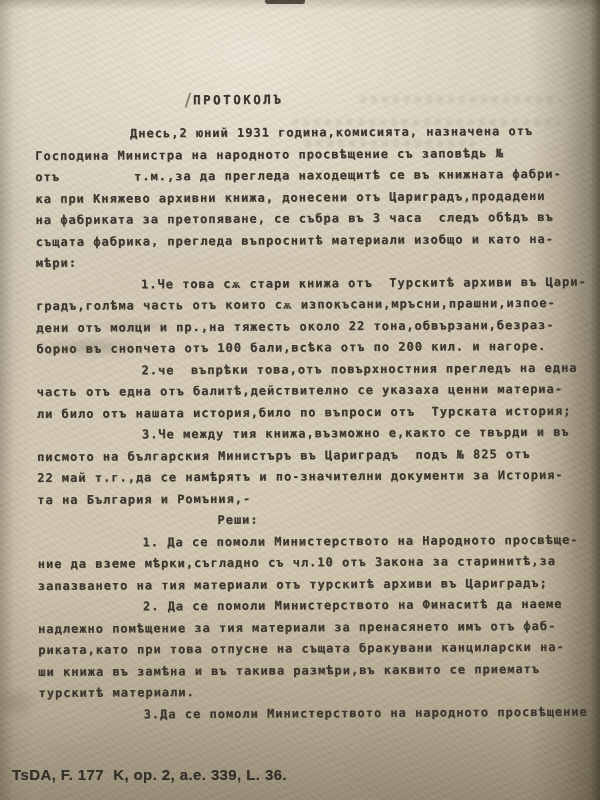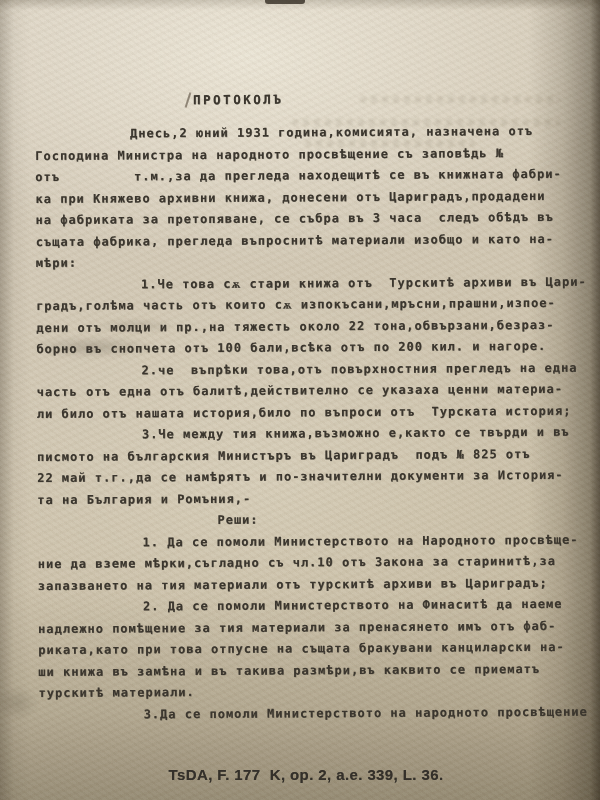--- a/index.html
+++ b/index.html
@@ -40,21 +40,21 @@
     position:absolute;left:193px;top:92px;
     font-family:"DejaVu Sans Mono", monospace;
     font-size:12.5px;font-weight:bold;letter-spacing:2.5px;
     color:var(--ink,#3b362e);
     text-shadow:0.4px 0.3px 0.6px rgba(59,54,46,0.6);
     transform:rotate(-0.35deg);
     white-space:pre;
   }
   .caption{
     position:absolute;left:12px;right:0;top:766px;
-    text-align:center;
+    text-align:left;
     font-family:"Liberation Sans", sans-serif;
     font-weight:700;font-size:15px;letter-spacing:0.4px;
     color:var(--caption,#34302a);
     text-shadow:0 0 0.5px rgba(52,48,42,0.6);
     white-space:pre;
   }
   
   .pen-mark{
     position:absolute;left:187px;top:92px;width:2px;height:16px;
     background:rgba(72,60,46,0.55);border-radius:2px;

